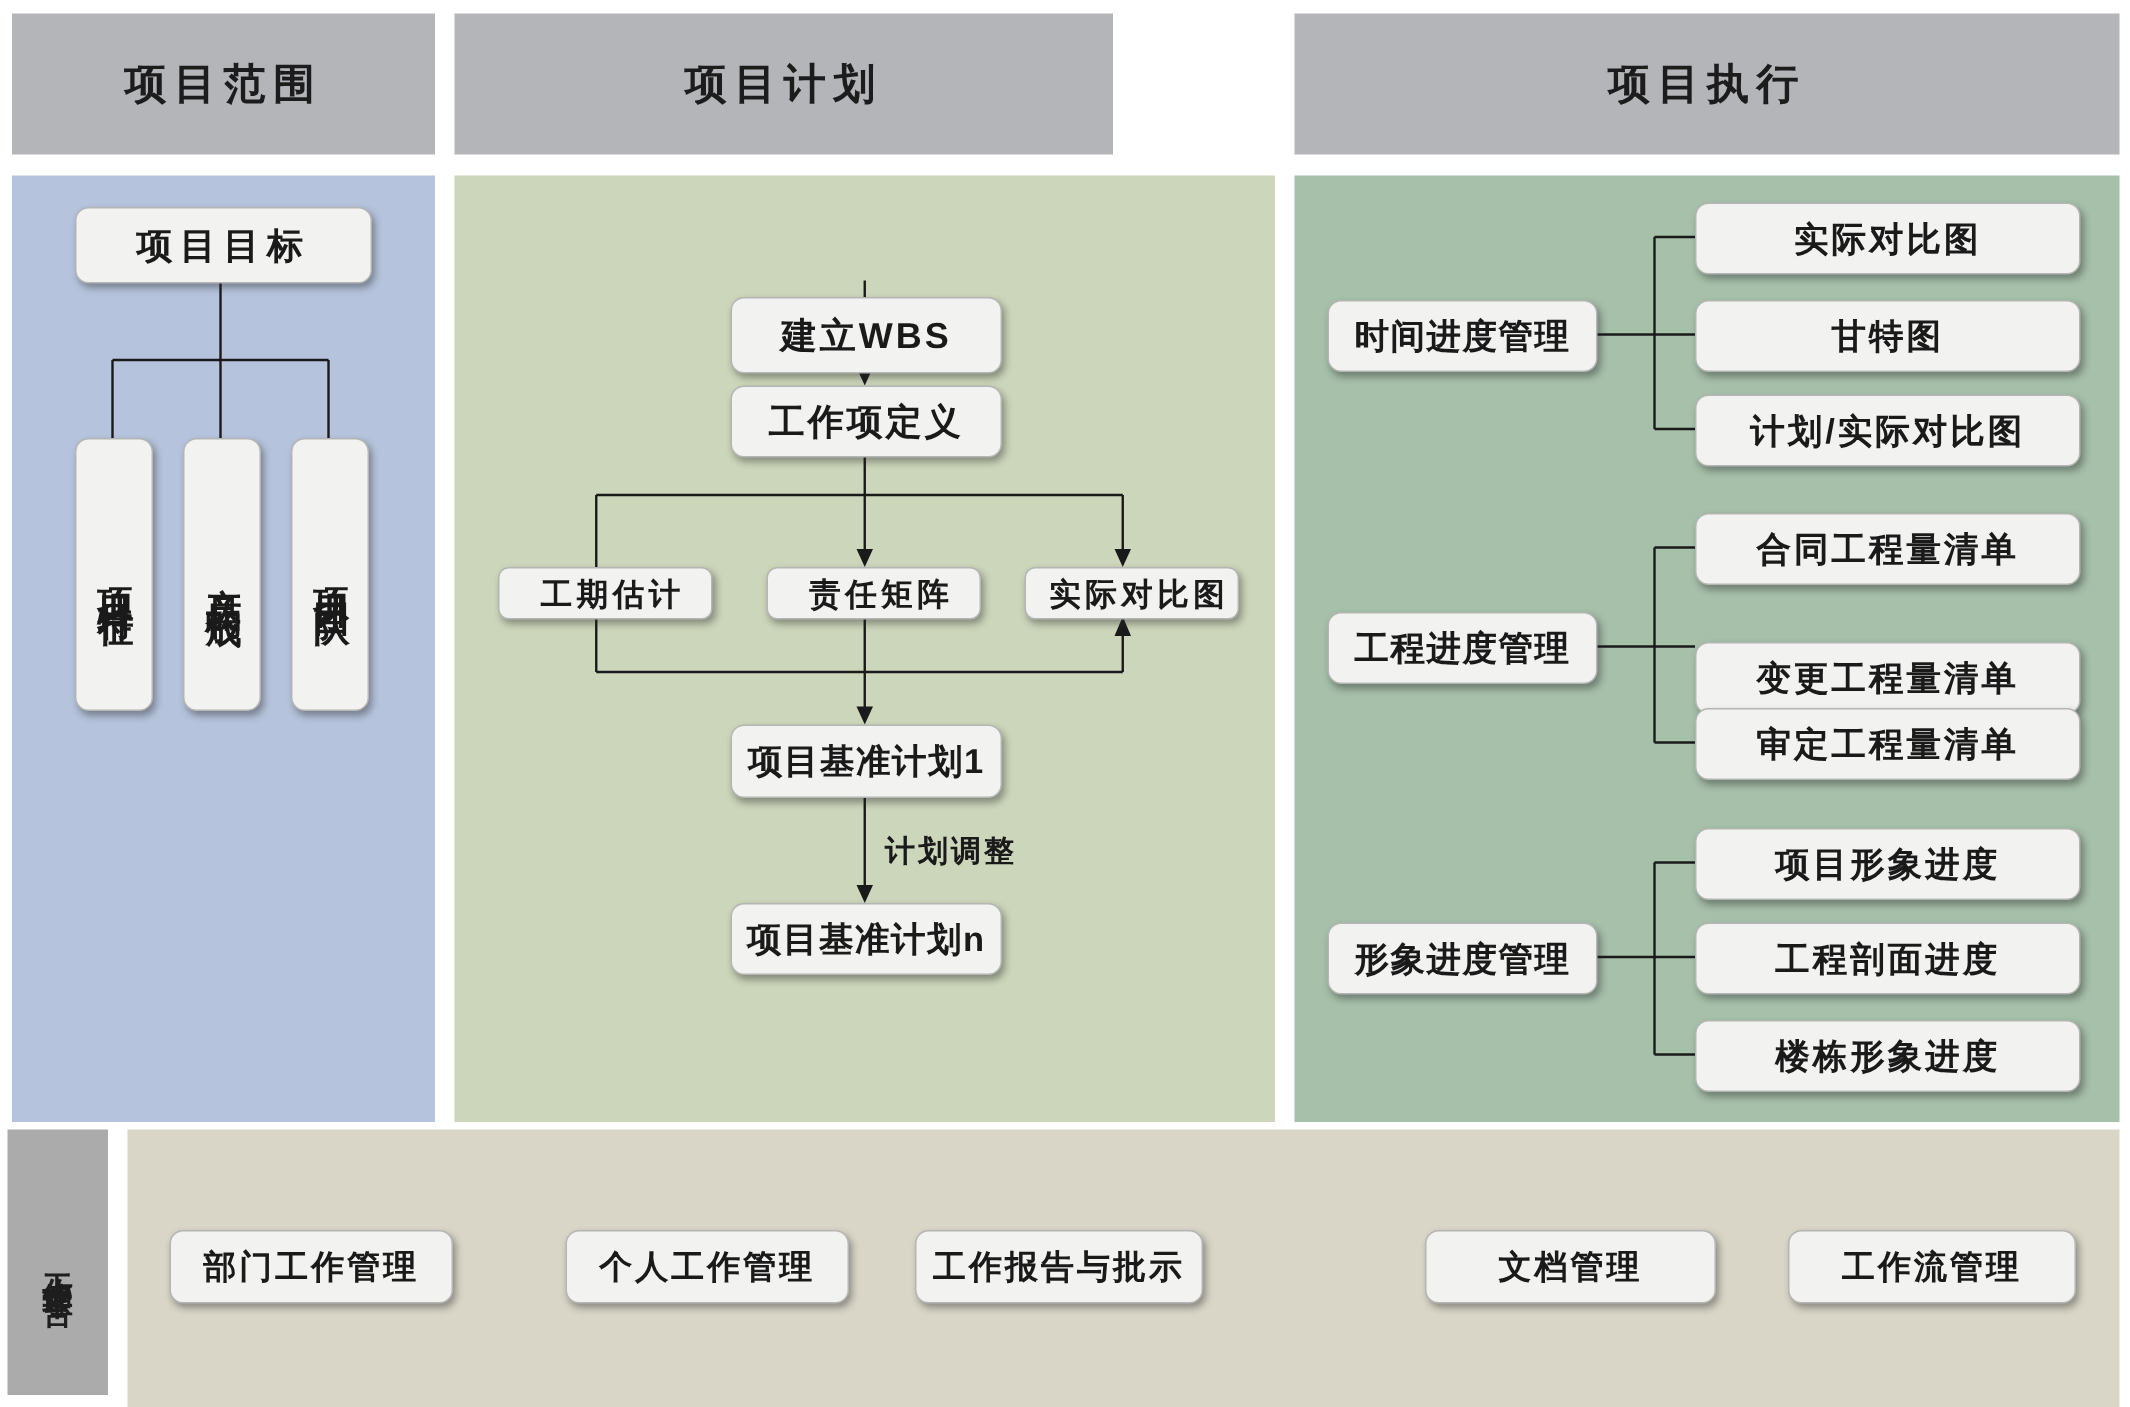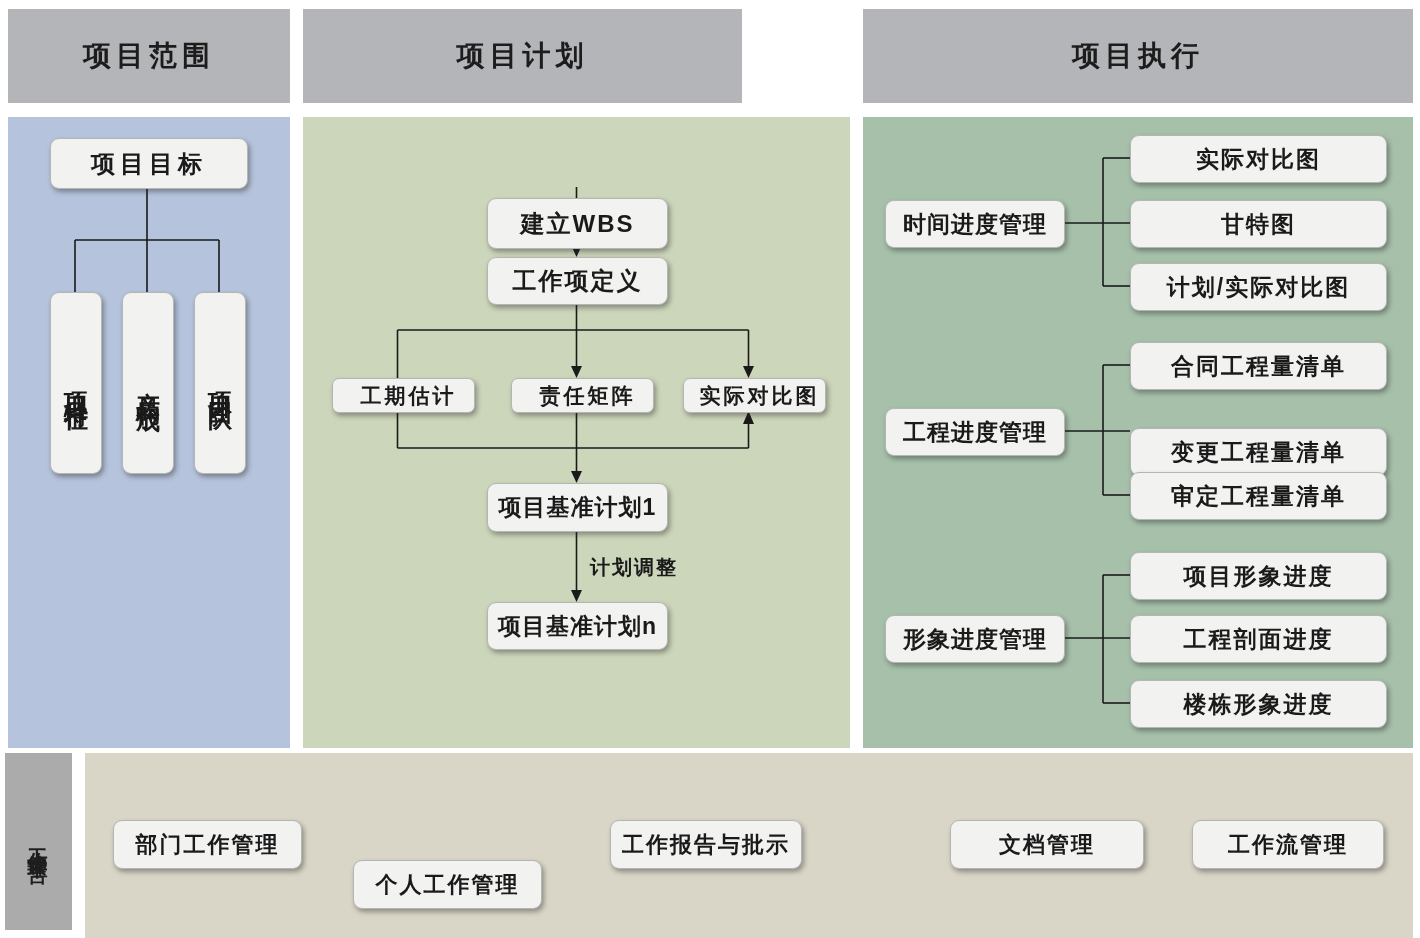--- a/index.html
+++ b/index.html
@@ -49,21 +49,21 @@
   .e-c11{top:18px;} .e-c12{top:83px;} .e-c13{top:146px;}
   .e-c21{top:225px;} .e-c22{top:291px;margin-top:20px;} .e-c23{top:355px;}
   .e-c31{top:435px;} .e-c32{top:498px;} .e-c33{top:563px;}
 
   
   .plat-label{position:absolute;left:5px;top:753px;width:67px;height:177px;background:var(--platform_label_bg);
         display:flex;align-items:center;justify-content:center;writing-mode:vertical-rl;text-orientation:upright;
         font-size:20px;font-weight:600;letter-spacing:3px;color:#1e1e1e;}
   .plat-panel{position:absolute;left:85px;top:753px;width:1328px;height:215px;background:var(--platform_bg);}
   .plat-item{top:67px;height:47px;font-size:22px;letter-spacing:2px;}
-  .pi1{left:28px;width:187px;} .pi2{left:268px;width:187px;margin-top:40px;} .pi3{left:525px;width:190px;}
+  .pi1{left:28px;width:187px;} .pi2{left:292px;width:187px;} .pi3{left:525px;width:190px;}
   .pi4{left:865px;width:192px;} .pi5{left:1107px;width:190px;}
 </style>
 </head>
 <body>
 
 <div class="canvas">
 
   <div class="hdr hdr1">项目范围</div>
   <div class="hdr hdr2">项目计划</div>
   <div class="hdr hdr3">项目执行</div>

